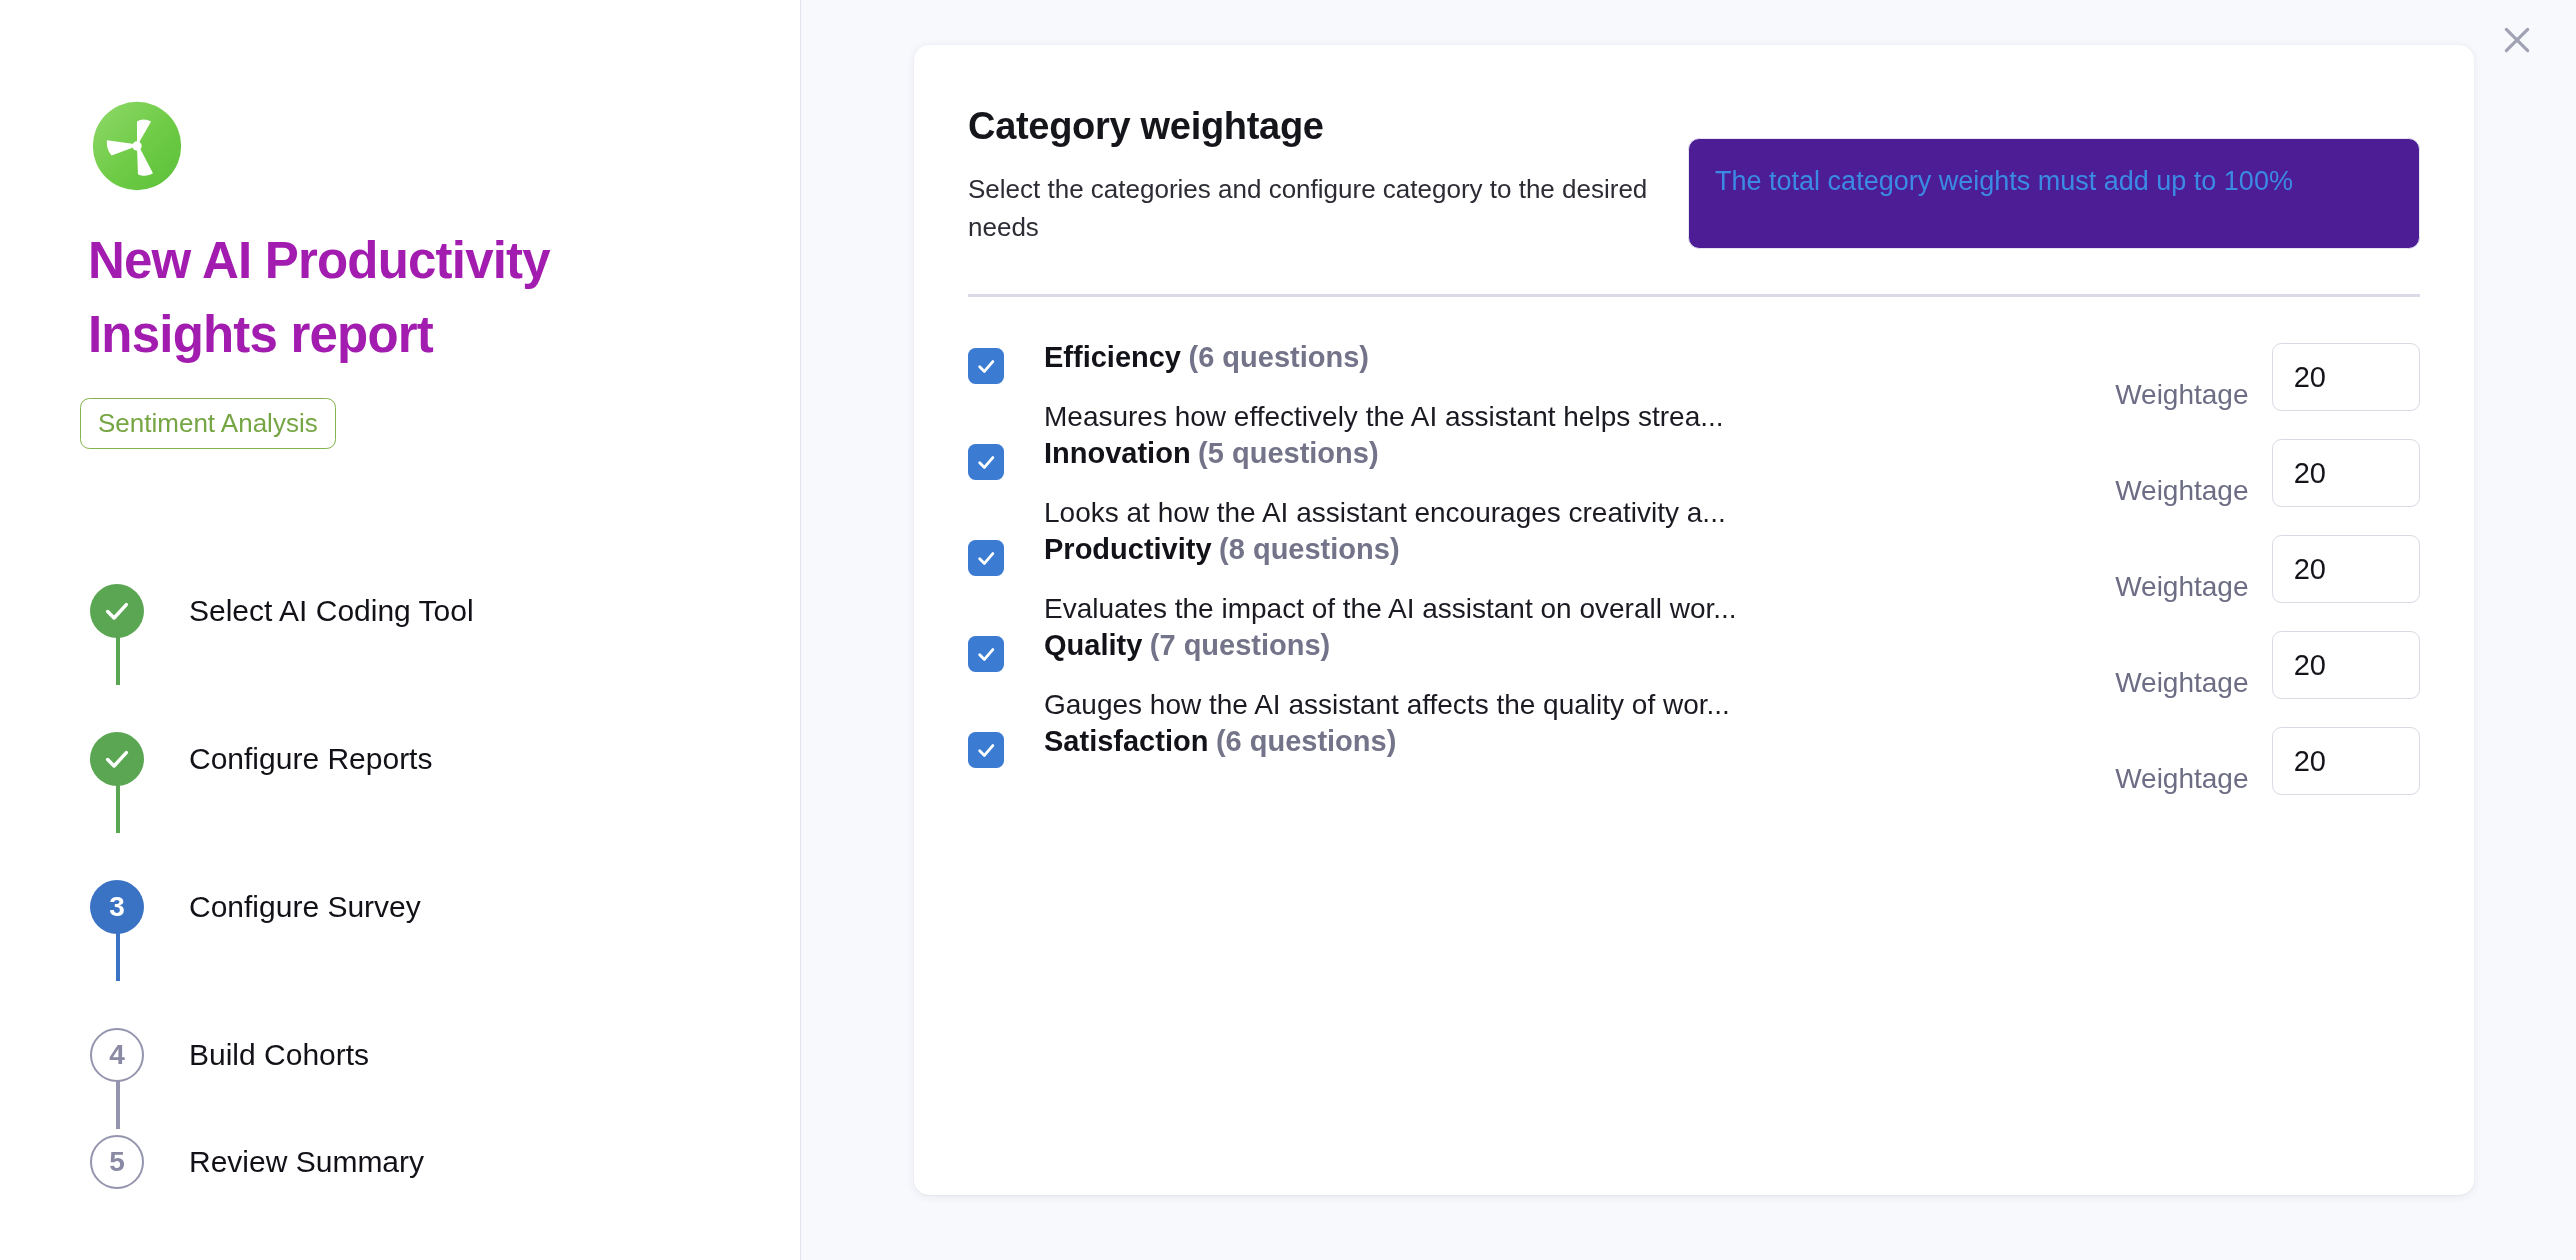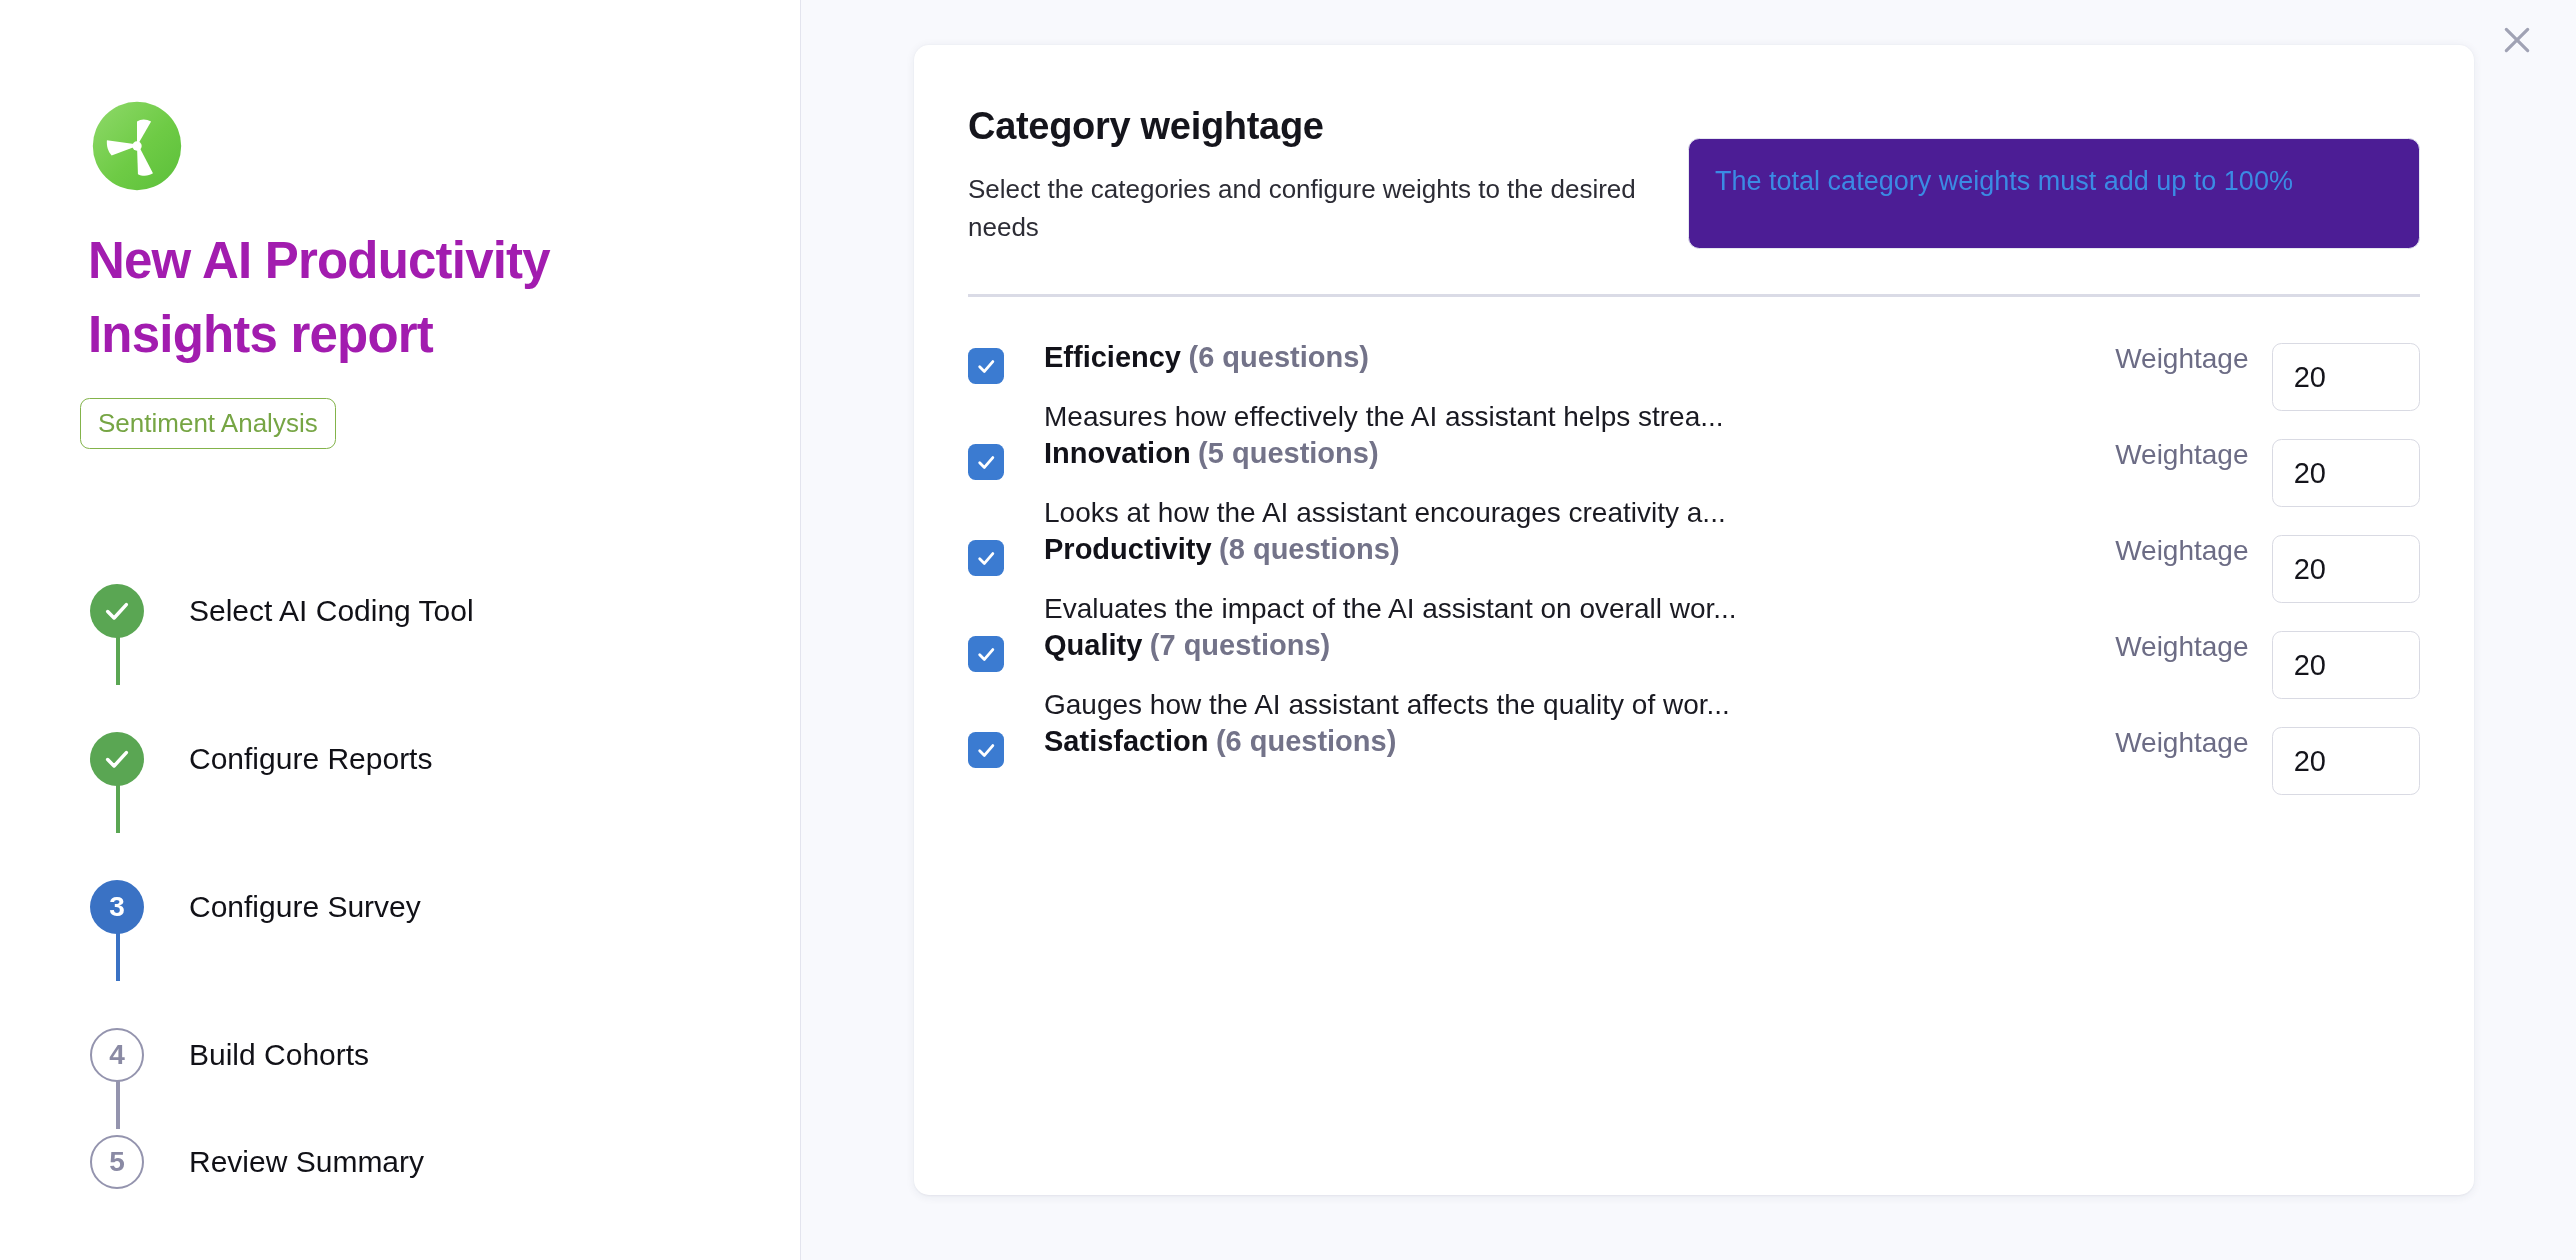--- a/index.html
+++ b/index.html
@@ -279,21 +279,21 @@
     margin-top: 23px;
     font-size: 28px;
     line-height: 36px;
     color: #1a1a22;
     white-space: nowrap;
   }
 
   .cat-weight {
     flex: 0 0 auto;
     display: flex;
-    align-items: flex-start;
+    align-items: flex-end;
     margin-top: 5.6px;
     margin-left: 19px;
   }
 
   .weight-label {
     font-size: 28px;
     color: #6c6c85;
     font-weight: 400;
     margin-right: 23.5px;
     white-space: nowrap;
@@ -392,21 +392,21 @@
         <line x1="20" y1="4" x2="4" y2="20"></line>
       </svg>
     </button>
 
     <div class="panel-card">
       <div class="card-inner">
 
         <div class="card-head">
           <div class="head-left">
             <div class="card-title">Category weightage</div>
-            <div class="card-subtitle">Select the categories and configure weights to the desired needs</div>
+            <div class="card-subtitle">Select the categories and configure category to the desired needs</div>
           </div>
           <div class="info-box">
             <div class="info-text">The total category weights must add up to 100%</div>
           </div>
         </div>
 
         <div class="head-divider"></div>
 
         <div class="cat-list">
 

